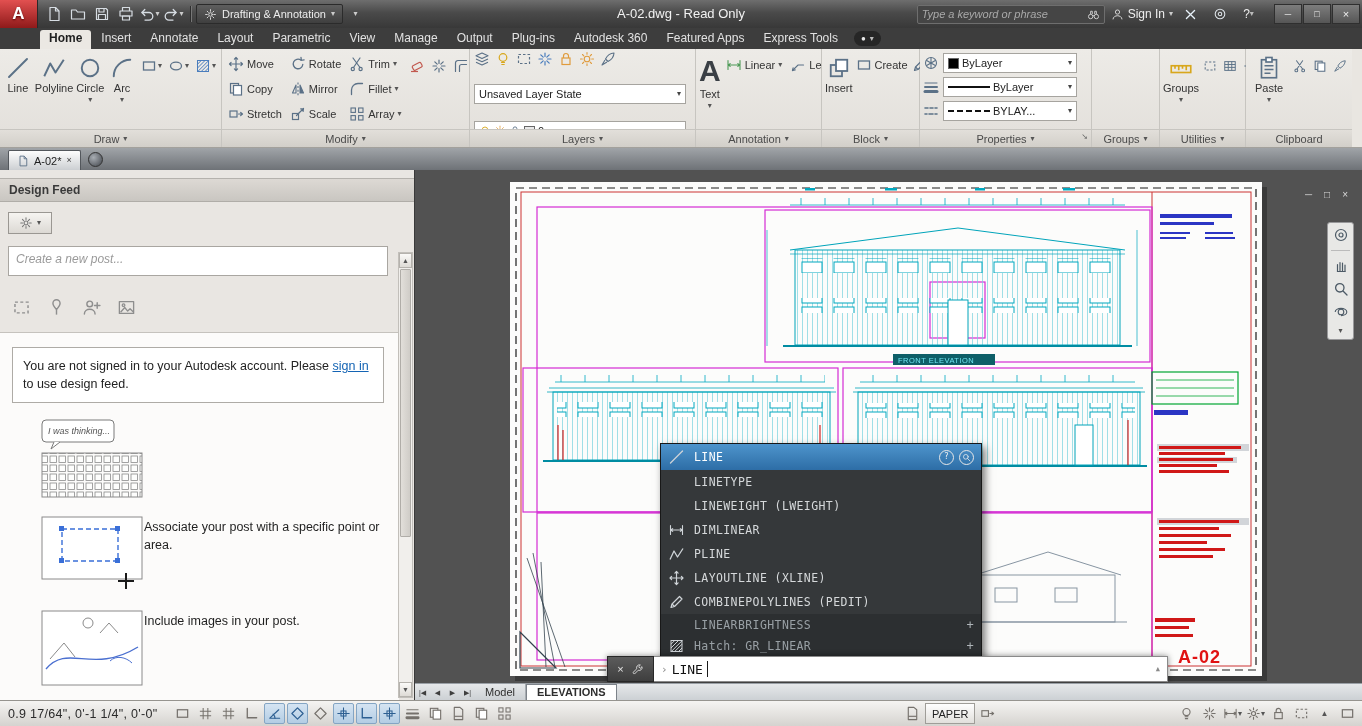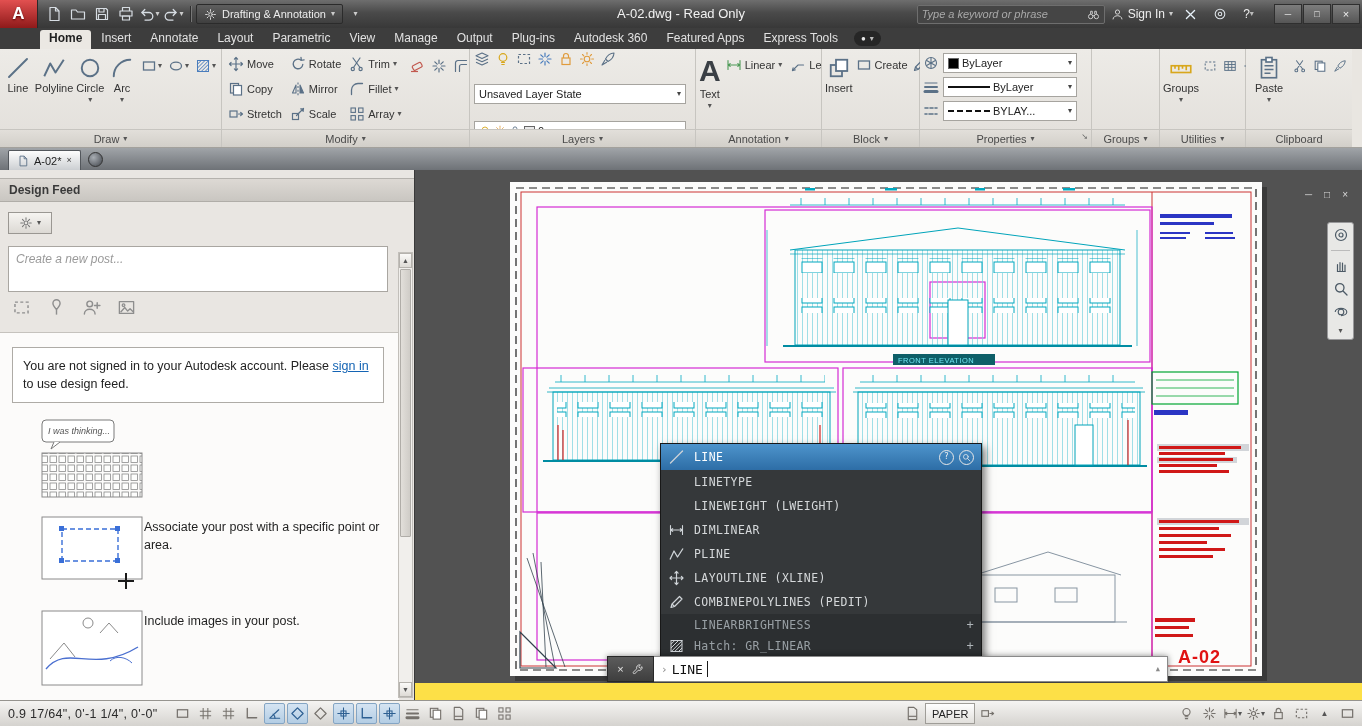--- a/index.html
+++ b/index.html
@@ -68,21 +68,21 @@
 .textA::before{content:"A"}
 
 .filetabs{position:absolute;top:148px;left:0;right:0;height:22px;background:linear-gradient(#a0a4a8,#6e7277);display:flex;align-items:flex-end;padding-left:8px;gap:7px;z-index:27}
 .ftab{height:20px;display:flex;align-items:center;gap:5px;padding:0 8px;background:linear-gradient(#fdfdfd,#cccfd2);border:1px solid #53575c;border-bottom:none;border-radius:2px 2px 0 0;font-size:11px;color:#1d1d1d}
 .ftab .gx{font-size:9px;color:#444}
 .newtabbtn{width:15px;height:15px;border-radius:50%;background:radial-gradient(circle at 35% 35%,#a8adb3,#41454b);border:1px solid #333;margin-bottom:3px}
 
 .palette{position:absolute;left:0;top:170px;width:415px;height:530px;background:#e9e6e2;border-right:1px solid #3a3a3a;z-index:10}
 .phead{position:absolute;top:8px;left:0;right:0;height:24px;background:linear-gradient(#ddd9d4,#c9c6c1);border-top:1px solid #b5b2ad;border-bottom:1px solid #b0ada8;display:flex;align-items:center;padding:0 9px;font-size:12px;font-weight:bold;color:#3a3a3a}
 .gearbtn{position:absolute;top:42px;left:8px;width:44px;height:22px;border:1px solid #9a9792;background:linear-gradient(#f6f4f1,#dcd9d4);display:flex;align-items:center;justify-content:center;gap:4px}
-.postbox{position:absolute;top:76px;left:8px;width:380px;height:46px;background:#fff;border:1px solid #a9a6a1;font-size:12px;color:#9a9a9a;font-style:italic;padding:5px 7px}
+.postbox{position:absolute;top:76px;left:8px;width:380px;height:30px;background:#fff;border:1px solid #a9a6a1;font-size:12px;color:#9a9a9a;font-style:italic;padding:5px 7px}
 .iconrow{position:absolute;top:128px;left:12px;display:flex;gap:16px}
 .iconrow .i{width:19px;height:19px;color:#8e8e8e}
 .pdivider{position:absolute;top:162px;left:0;width:399px;height:1px;background:#c5c2bd}
 .pwhite{position:absolute;top:163px;left:0;width:399px;bottom:0;background:#fcfbfa}
 .signinbox{position:absolute;top:14px;left:12px;width:372px;border:1px solid #aeaba6;background:#fff;padding:9px 10px;font-size:12.5px;color:#222;line-height:1.45}
 .signinbox a{color:#1464b4}
 .featrow{position:absolute;left:40px;display:flex;}
 .thumb{width:104px;flex:none}
 .feattext{width:248px;font-size:12.5px;color:#1f1f1f;line-height:1.4;padding-top:4px}
 .vscroll{position:absolute;right:1px;top:82px;bottom:2px;width:15px;background:#f1efec;border:1px solid #c2bfba;display:flex;flex-direction:column}
@@ -1159,20 +1159,36 @@
       </div>
       <div class="cl-input">
         <span class="g gpr"></span>
         <span>LINE</span>
         <span class="caret"></span>
         <span class="g gu"></span>
       </div>
     </div>
   </div>
 
+  <div class="ltabs">
+    <div class="larrow">
+        <span class="g gfl"></span>
+      </div>
+    <div class="larrow">
+        <span class="g gl"></span>
+      </div>
+    <div class="larrow">
+        <span class="g gr"></span>
+      </div>
+    <div class="larrow">
+        <span class="g gll"></span>
+      </div>
+    <div class="ltab">Model</div>
+    <div class="ltab active">ELEVATIONS</div>
+  </div>
 
   <div class="statusbar">
     <div class="sb-coords">0.9 17/64", 0'-1 1/4", 0'-0"</div>
     <div class="sb-group" style="left:172px">
       <div class="sbt">
           <svg class="i">
             <use href="#s-rect" xlink:href="#s-rect"></use>
           </svg>
         </div>
       <div class="sbt">

